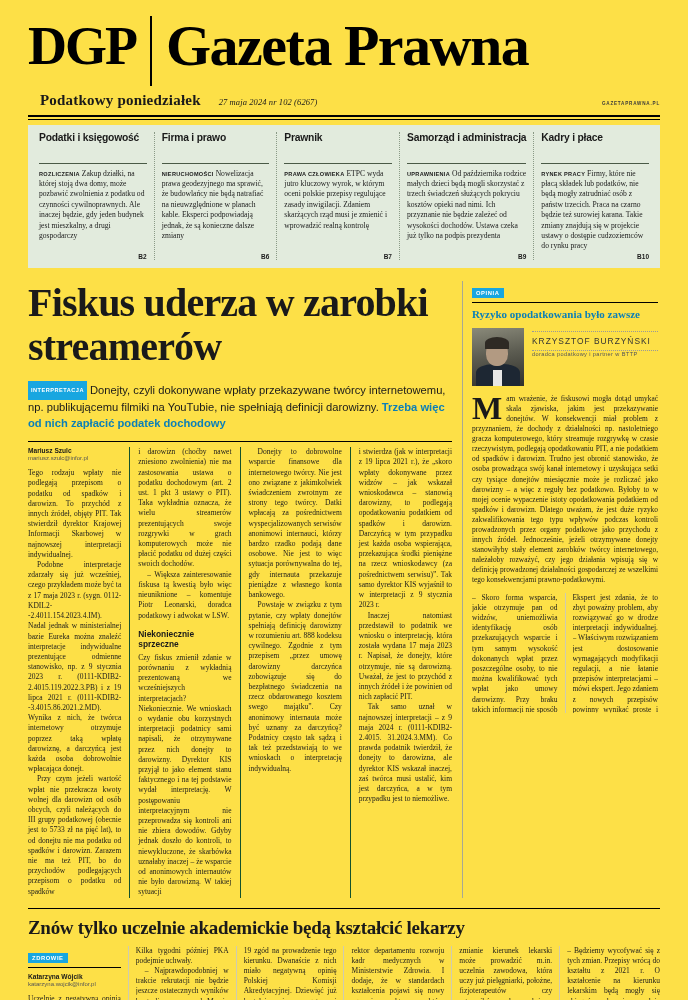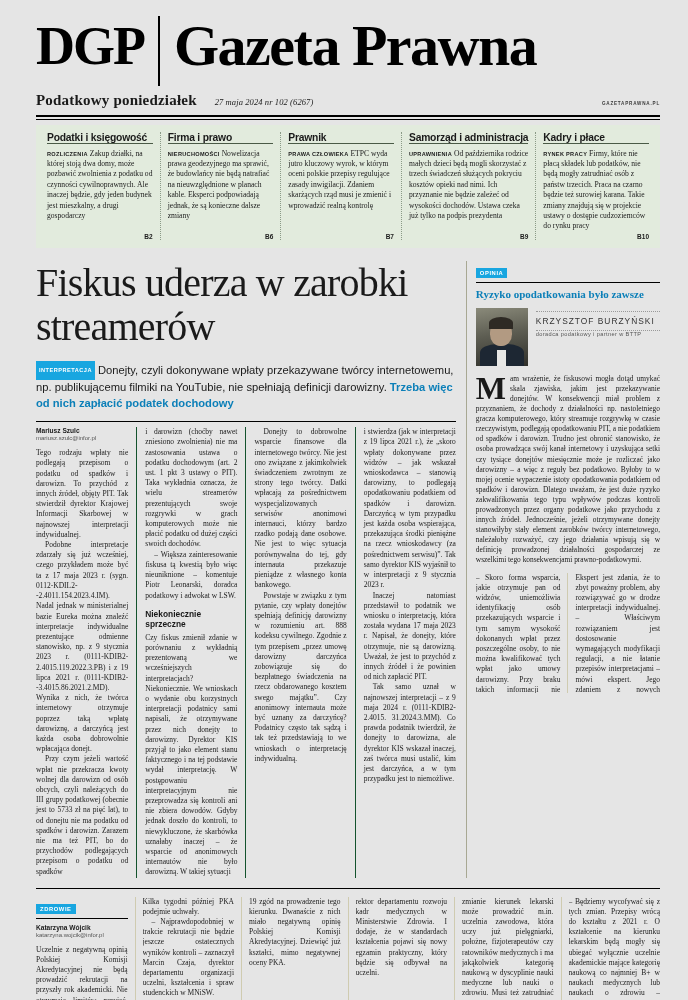--- a/index.html
+++ b/index.html
@@ -12,22 +12,22 @@
     height: 1000px;
     font-family: "Liberation Serif", serif;
     color: #1a1a1a;
     overflow: hidden;
     position: relative;
   }
   .page {
     width: 688px;
     height: 1000px;
     box-sizing: border-box;
-    padding: 18px 28px 8px 36px;
-    background: #e5e5e5;
+    padding: 18px 28px 8px 28px;
+    background: #fde047;
     position: relative;
   }
 
   
   .masthead {
     display: flex;
     align-items: flex-start;
     height: 62px;
   }
   .dgp {
@@ -51,20 +51,21 @@
     line-height: 56px;
     letter-spacing: -1.5px;
     color: #000;
   }
 
   .dateline {
     display: flex;
     align-items: baseline;
     margin-top: 12px;
     padding-bottom: 4px;
+    margin-left: 12px;
   }
   .dateline-title {
     font-family: "Liberation Serif", serif;
     font-weight: bold;
     font-size: 15px;
     letter-spacing: 0.2px;
   }
   .dateline-date {
     font-family: "Liberation Serif", serif;
     font-size: 8.5px;
@@ -102,21 +103,21 @@
     border-right: 1px dotted #8a9a86;
     display: flex;
     flex-direction: column;
   }
   .section-col:last-child { border-right: none; }
   .section-head {
     font-family: "Liberation Sans", sans-serif;
     font-weight: bold;
     font-size: 10.3px;
     letter-spacing: -0.2px;
-    margin-bottom: 0;
+    margin-bottom: 20px;
     white-space: nowrap;
   }
   .section-underline {
     border-top: 1px solid #4a5a46;
     margin-bottom: 5px;
   }
   .section-body {
     font-family: "Liberation Serif", serif;
     font-size: 7.6px;
     line-height: 10.4px;
@@ -155,21 +156,21 @@
   }
   .right-rail {
     width: 195px;
     padding-left: 9px;
     box-sizing: border-box;
   }
 
   
   h1.headline {
     font-family: "Liberation Serif", serif;
-    font-weight: normal;
+    font-weight: bold;
     font-size: 40px;
     line-height: 44px;
     letter-spacing: -0.8px;
     margin: 0 0 12px 0;
   }
   .lead {
     font-family: "Liberation Sans", sans-serif;
     font-size: 11.2px;
     line-height: 15.5px;
     margin-bottom: 10px;
@@ -493,20 +494,21 @@
         <div class="c clip-tall">
           <p class="ptext first">Ekspert jest zdania, że to zbyt poważny problem, aby rozwiązywać go w drodze interpretacji indywidualnej. – Właściwym rozwiązaniem jest dostosowanie wymagających modyfikacji regulacji, a nie łatanie przepisów interpretacjami – mówi ekspert. Jego zdaniem z nowych przepisów powinny wynikać proste i kompleksowe zasady opodatkowania gospodarki cyfrowej (w tym donejtów).</p>
 
         </div>
       </div>
     </div>
 
   </div>
 
   <div class="bottom-sep"></div>
+  <h2 class="headline2">Znów tylko uczelnie akademickie będą kształcić lekarzy</h2>
 
   <div class="cols-6">
 
     <div class="c">
       <div class="badge-zdrowie">ZDROWIE</div>
       <div class="op-rule"></div>
       <div class="byline-name">Katarzyna Wójcik</div>
       <div class="byline-mail">katarzyna.wojcik@infor.pl</div>
       <p class="ptext first">Uczelnie z negatywną opinią Polskiej Komisji Akredytacyjnej nie będą prowadzić rekrutacji na przyszły rok akademicki. Nie otrzymają limitów przyjęć. Taka deklaracja Ministerstwa Zdrowia padła na posiedzeniu sejmowej podkomisji stałej ds. nauki i szkolnictwa wyższego. Obecnie trwa audyt kierunków z negatywną opinią PKA. Zakończy się 13 czerwca,</p>
     </div>

